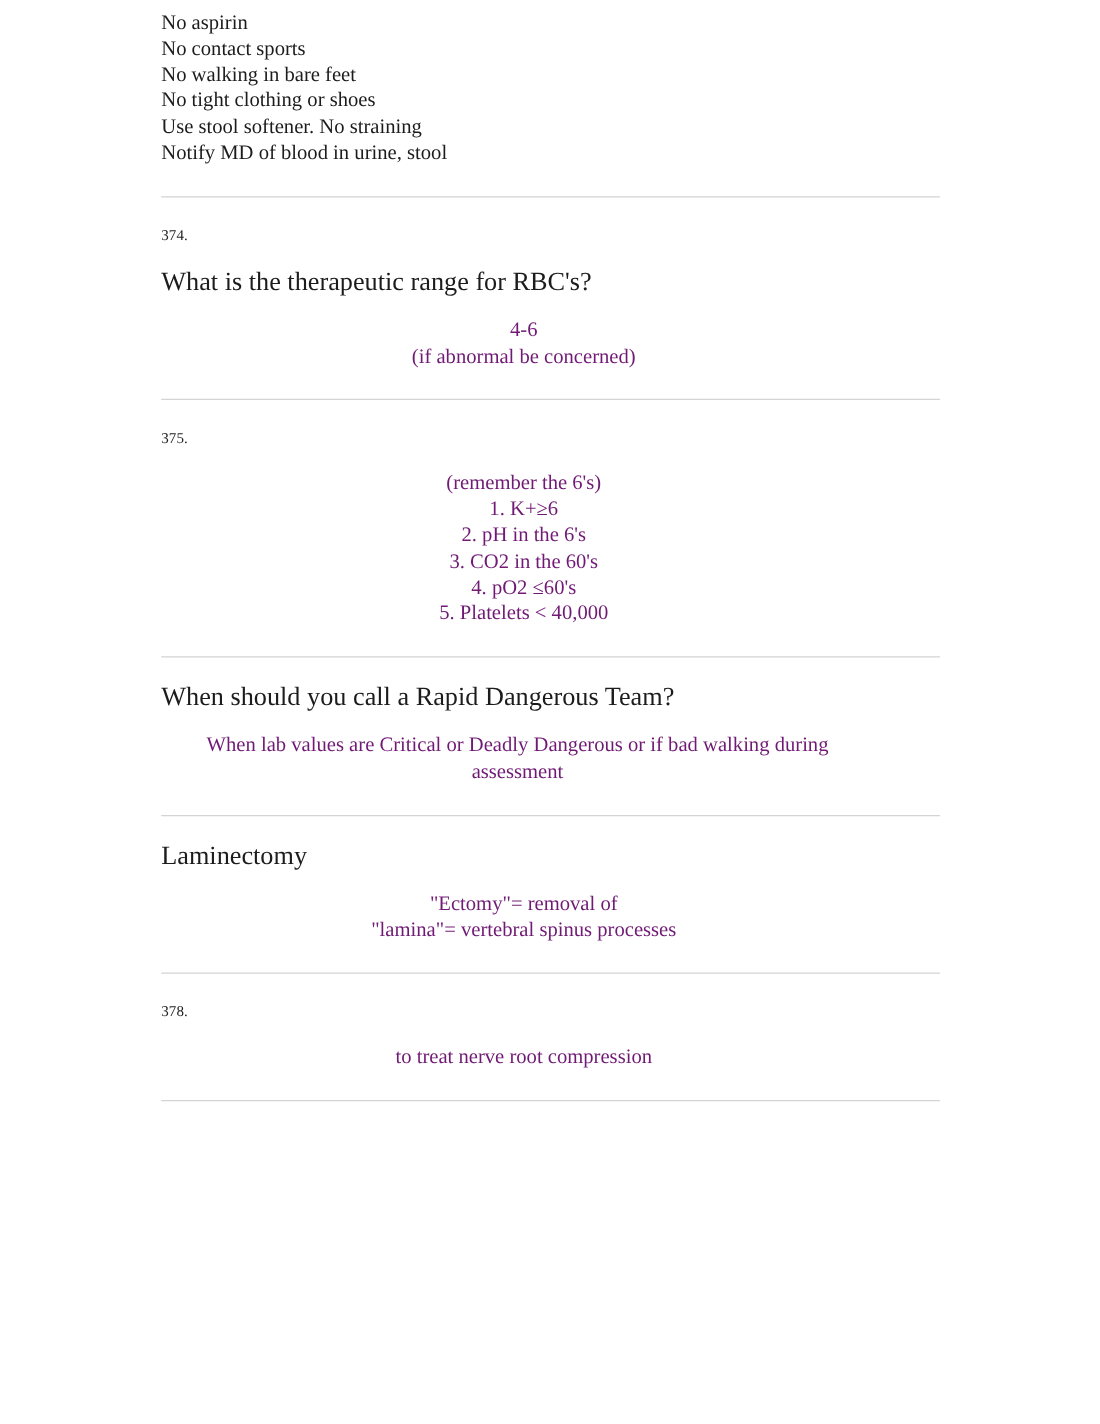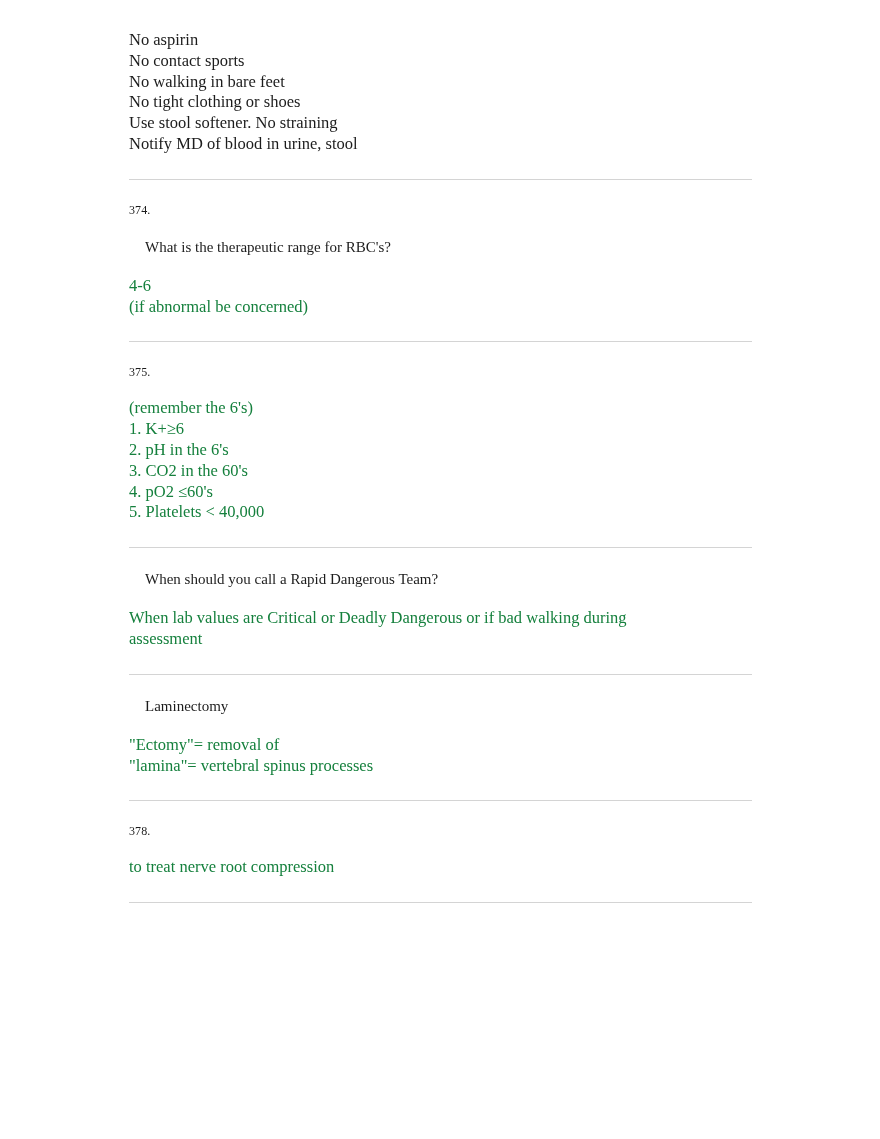--- a/index.html
+++ b/index.html
@@ -11,21 +11,21 @@
     width: 880px;
     min-height: 1139px;
     font-family: "Liberation Serif", serif;
     color: #1a1a1a;
     -webkit-font-smoothing: antialiased;
   }
   .page {
     width: 880px;
     min-height: 1139px;
     box-sizing: border-box;
-    padding: 26px 128px 0 129px;
+    padding: 4px 128px 0 129px;
   }
   .intro-block {
     font-size: 16.5px;
     line-height: 20.8px;
     color: #1c1c1c;
     white-space: pre-line;
     margin: 0;
     padding-top: 4px;
   }
   .divider {
@@ -38,33 +38,34 @@
     padding-top: 20px;
   }
   .card-number {
     font-size: 12px;
     line-height: 20px;
     color: #1c1c1c;
     margin: 0 0 16px 0;
     letter-spacing: 0.1px;
   }
   .card-term {
-    font-size: 15px;
+    font-size: 21px;
     line-height: 22px;
     color: #1c1c1c;
-    margin: 0 0 18px 16px;
+    margin: 0 0 18px 0;
     max-width: 600px;
   }
   .card-def {
     font-size: 16.5px;
     line-height: 20.8px;
-    color: #15803d;
+    color: #701a75;
     white-space: pre-line;
     margin: 0 0 22px 0;
     max-width: 580px;
+    text-align: center;
   }
   .card-def.wrapdef {
     max-width: 570px;
   }
 </style>
 </head>
 <body>
 
 <div class="page">
 

